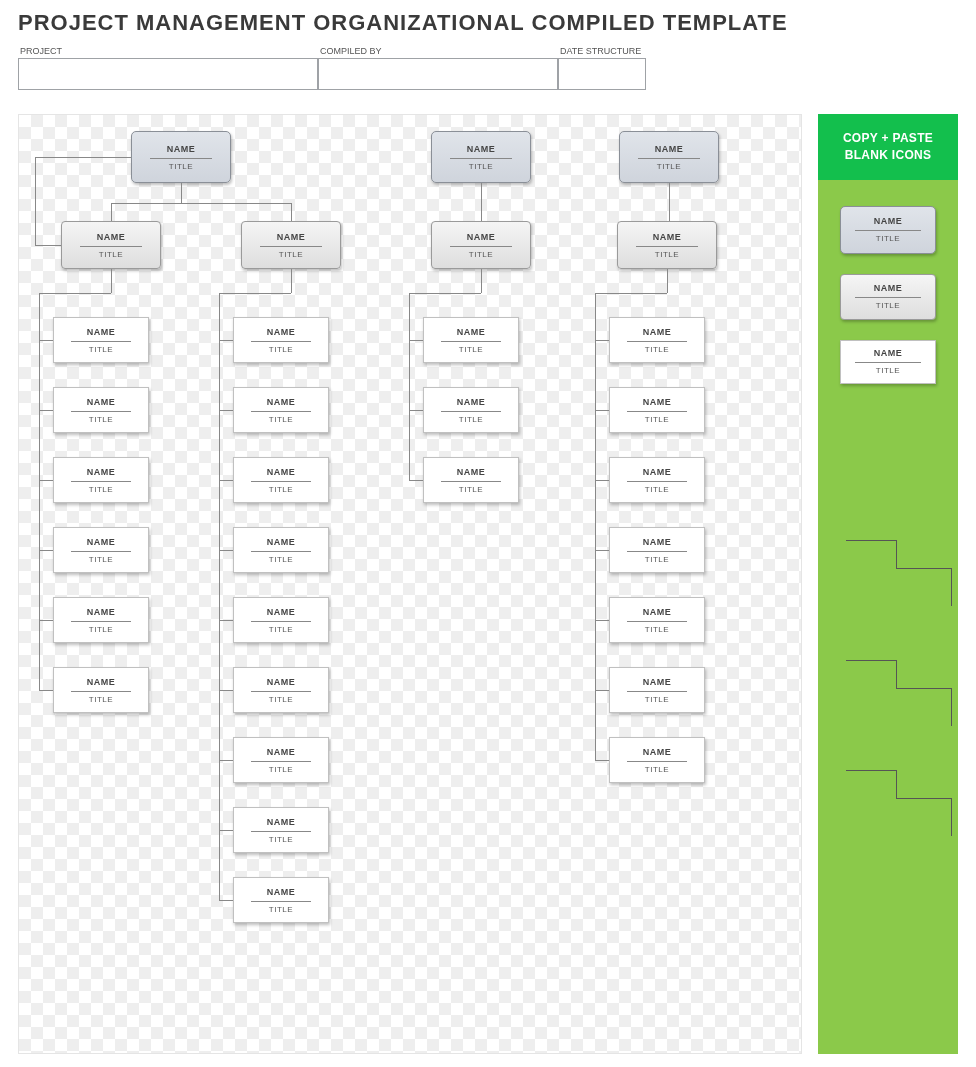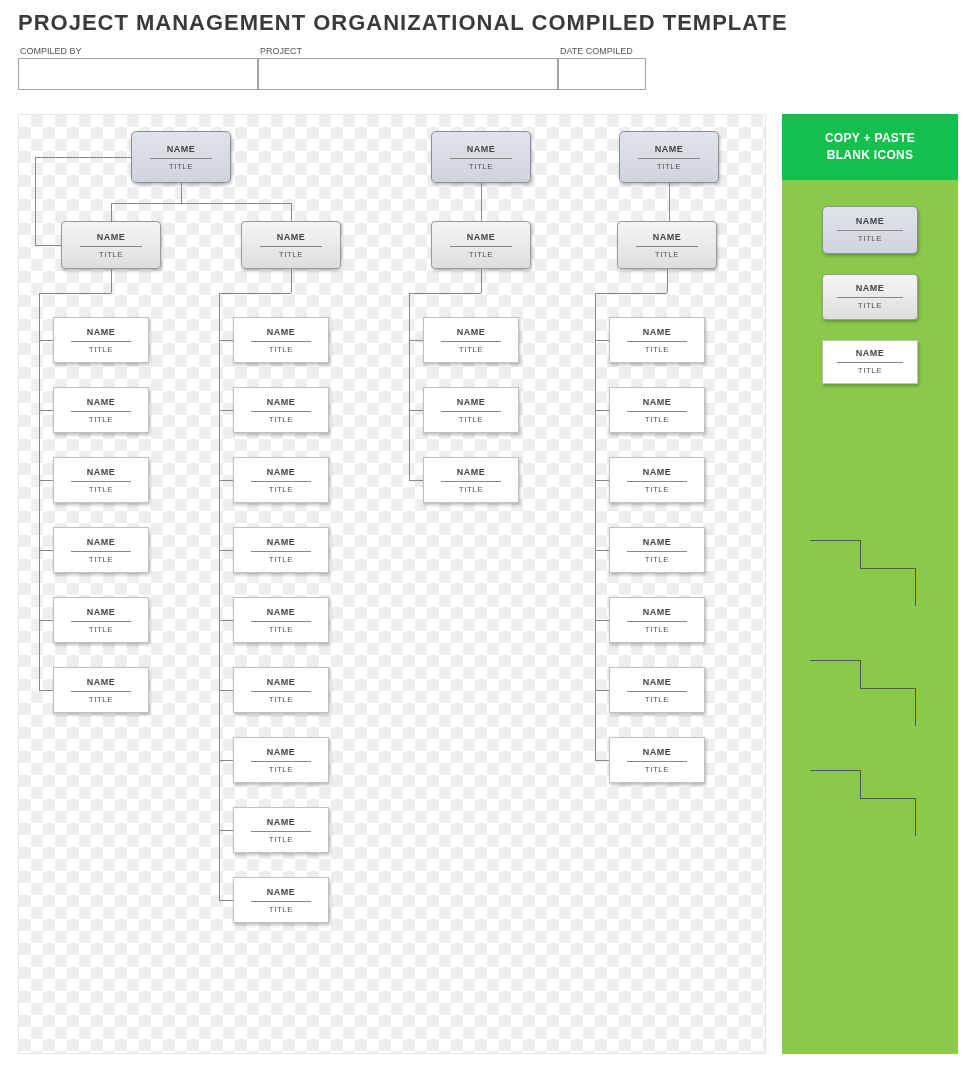--- a/index.html
+++ b/index.html
@@ -114,21 +114,21 @@
 
   .connector {
     position: absolute;
     background: #888;
   }
   .v { width: 1px; }
   .h { height: 1px; }
 
   
   .sidebar {
-    width: 176px;
+    width: 140px;
     display: flex;
     flex-direction: column;
   }
   .sidebar-header {
     background: #13bf4d;
     color: #fff;
     text-align: center;
     padding: 16px 8px;
     font-size: 12px;
     font-weight: 700;
@@ -192,29 +192,29 @@
     box-shadow: 1px 2px 3px rgba(0,0,0,0.25);
   }
 </style>
 </head>
 <body>
 
 <div class="page-title">PROJECT MANAGEMENT ORGANIZATIONAL COMPILED TEMPLATE</div>
 
 <div class="meta-row">
   <div class="meta-cell">
+    <span class="meta-label">PROJECT</span>
+    <input class="meta-input meta-project" value="" style="">
+  </div>
+  <div class="meta-cell">
     <span class="meta-label">COMPILED BY</span>
     <input class="meta-input meta-compiled" value="" style="">
   </div>
   <div class="meta-cell">
-    <span class="meta-label">PROJECT</span>
-    <input class="meta-input meta-project" value="" style="">
-  </div>
-  <div class="meta-cell">
-    <span class="meta-label">DATE COMPILED</span>
+    <span class="meta-label">DATE STRUCTURE</span>
     <input class="meta-input meta-date" value="" style="">
   </div>
 </div>
 
 <div class="main-row">
   <div class="canvas" id="canvas">
       <div class="node top" style="left: 112px; top: 16px;">
         <div class="name">NAME</div>
         <div class="divider"></div>
         <div class="title">TITLE</div>

